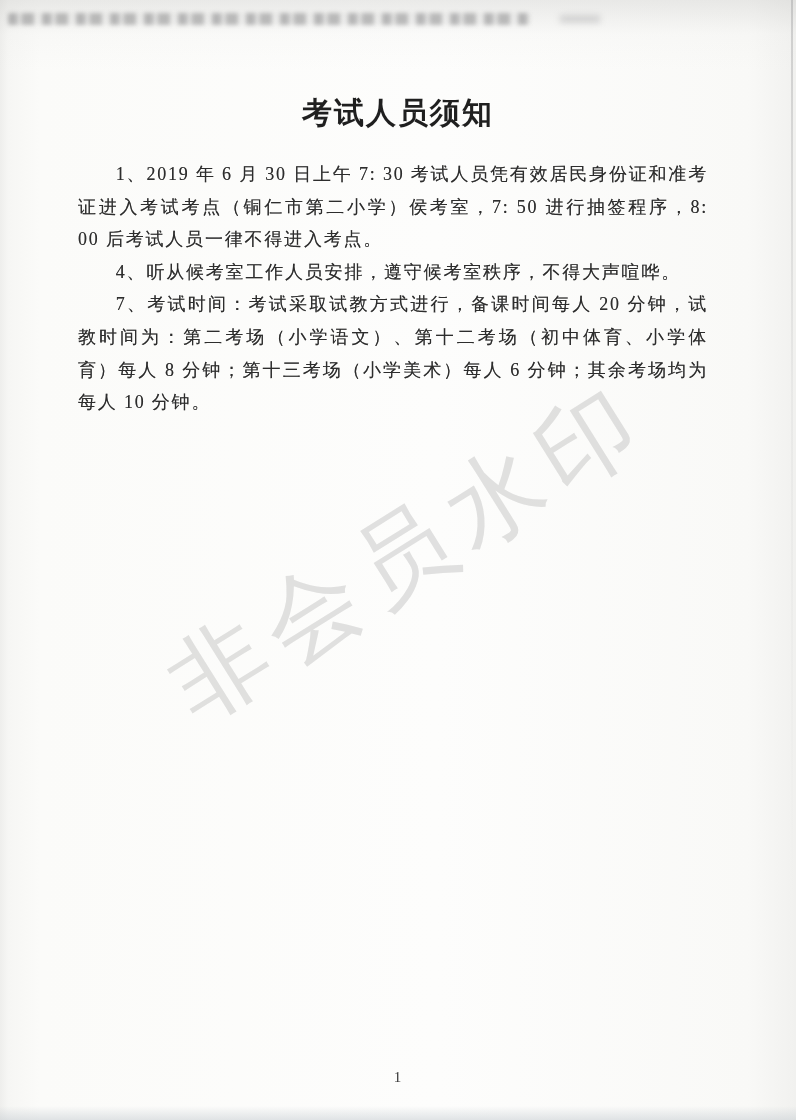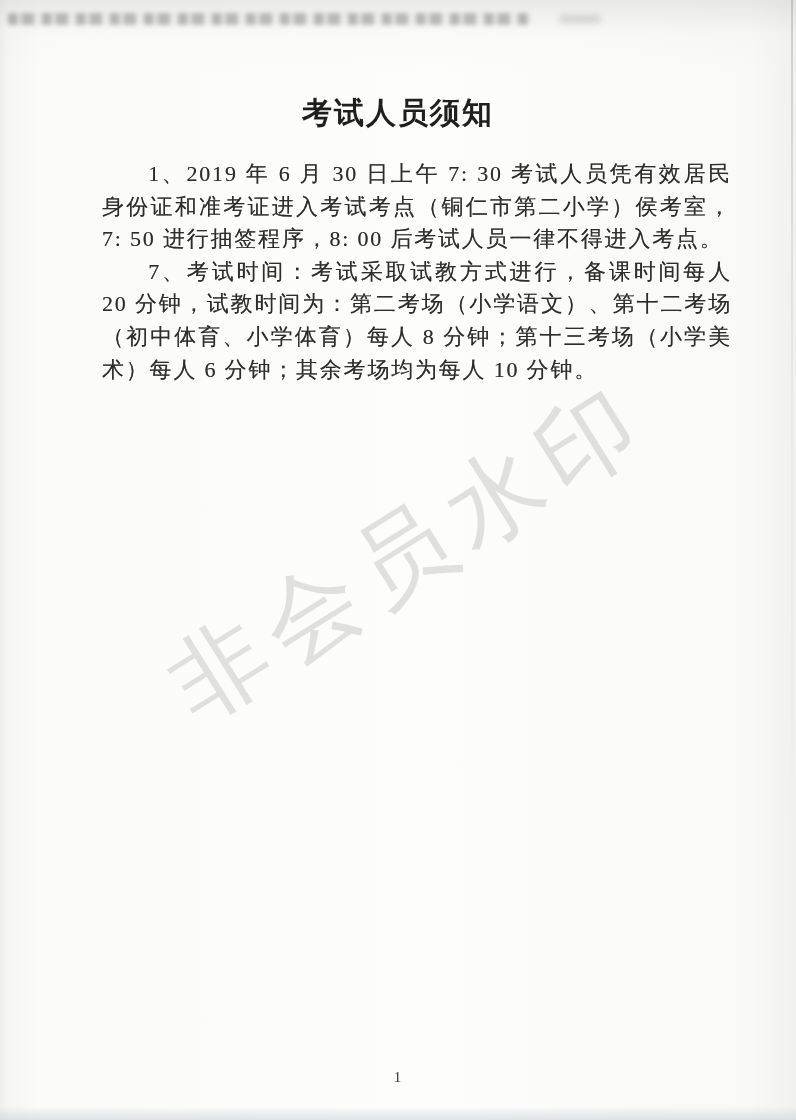--- a/index.html
+++ b/index.html
@@ -55,23 +55,23 @@
     font-family: "Liberation Sans", "DejaVu Sans", sans-serif;
     font-weight: 700;
     font-size: 30px;
     line-height: 42px;
     letter-spacing: 2px;
     color: #1f1f1f;
   }
   .content {
     position: absolute;
     top: 158px;
-    left: 102px;
+    left: 78px;
     width: 630px;
-    font-size: 22px;
+    font-size: 18px;
     line-height: 32.6px;
     letter-spacing: 1.8px;
     color: #2d2d2d;
     text-align: justify;
     text-align-last: left;
     z-index: 2;
   }
   .content p {
     margin: 0;
     padding: 0;
@@ -136,20 +136,21 @@
 
   <div class="scan-artifact"></div>
   <div class="scan-artifact-2"></div>
 
   <div class="doc-title">考试人员须知</div>
 
   <div class="watermark">非会员水印</div>
 
   <div class="content">
     <p>1、2019 年 6 月 30 日上午 7: 30 考试人员凭有效居民身份证和准考证进入考试考点（铜仁市第二小学）侯考室，7: 50 进行抽签程序，8: 00 后考试人员一律不得进入考点。</p>
+    <p>4、听从候考室工作人员安排，遵守候考室秩序，不得大声喧哗。</p>
     <p>7、考试时间：考试采取试教方式进行，备课时间每人 20 分钟，试教时间为：第二考场（小学语文）、第十二考场（初中体育、小学体育）每人 8 分钟；第十三考场（小学美术）每人 6 分钟；其余考场均为每人 10 分钟。</p>
   </div>
 
   <div class="page-number">1</div>
 
   <div class="right-edge-line"></div>
   <div class="bottom-edge"></div>
 
 </div>
 

